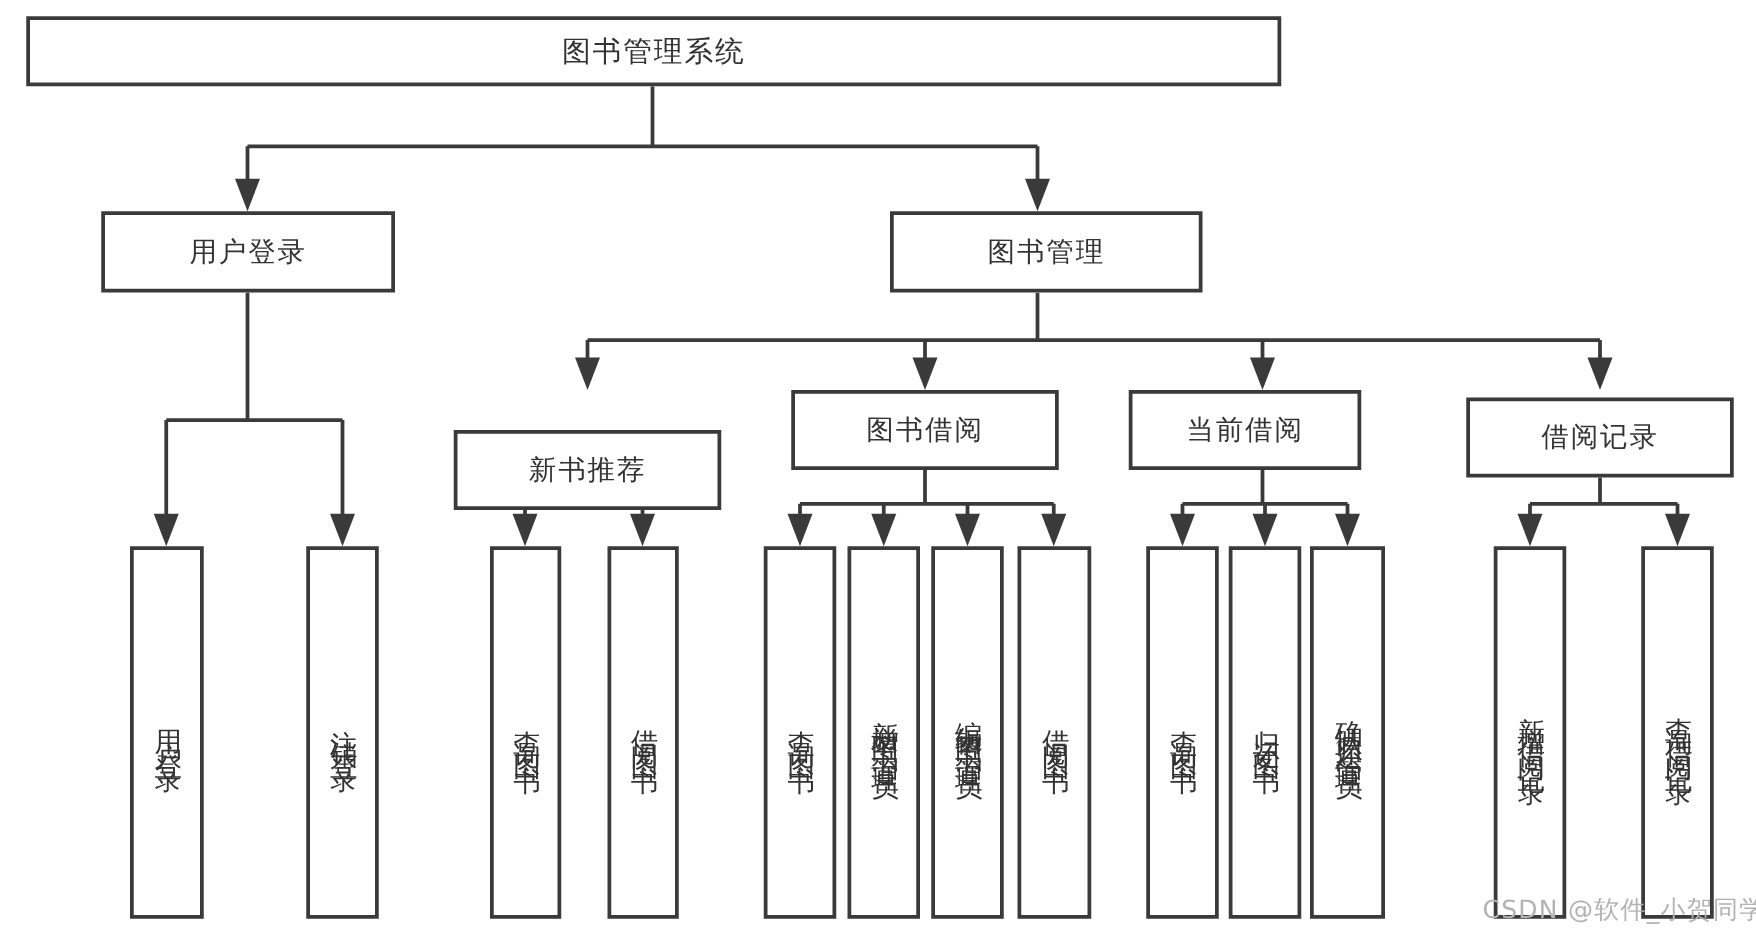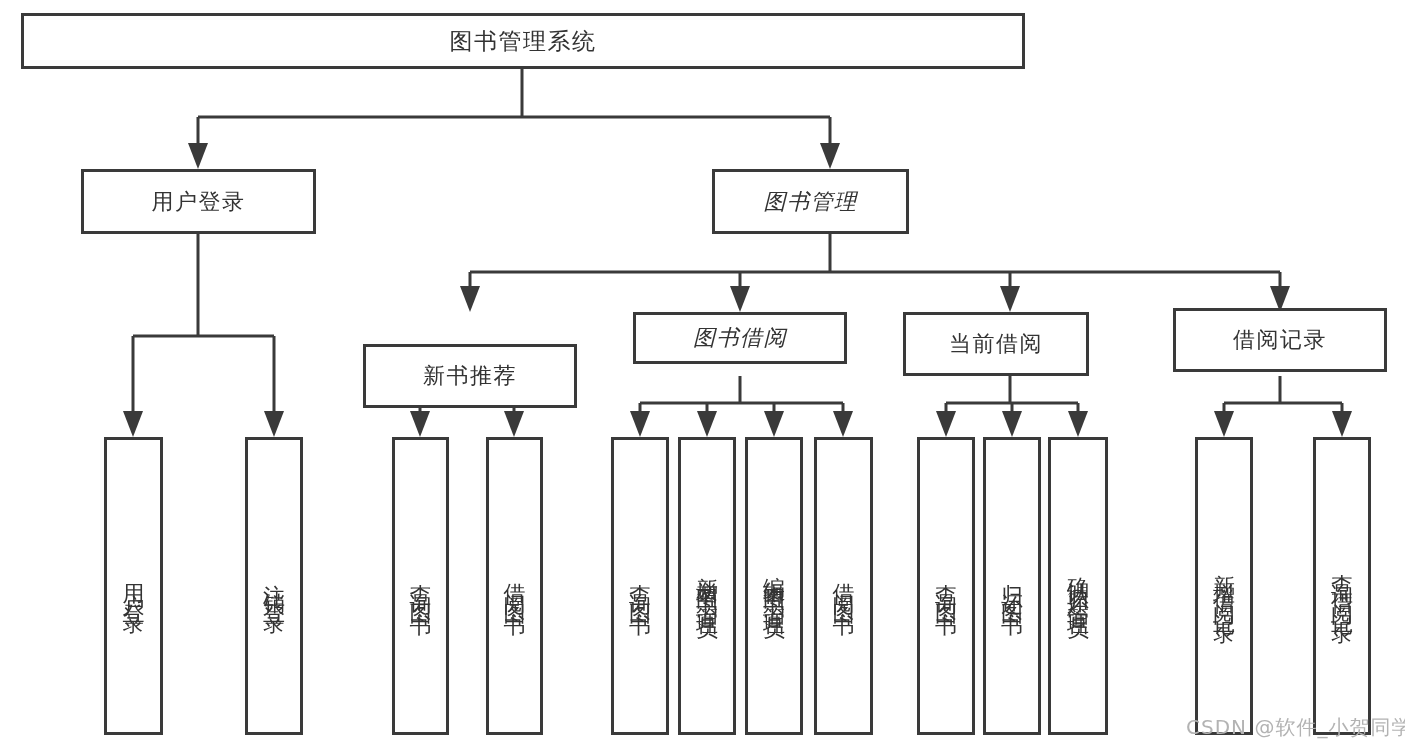--- a/index.html
+++ b/index.html
@@ -104,34 +104,34 @@
     </g>
   </svg>
 
   <div class="box" style="left:21px; top:13px; width:1004px; height:56px;">
     <span class="htext root-label">图书管理系统</span>
   </div>
 
   <div class="box" style="left:81px; top:169px; width:235px; height:65px;">
     <span class="htext">用户登录</span>
   </div>
-  <div class="box" style="left:712px; top:169px; width:197px; height:65px;font-style:italic;">
+  <div class="box" style="left:712px; top:169px; width:250px; height:65px;">
     <span class="htext">图书管理</span>
   </div>
 
   <div class="box" style="left:363px; top:312px; width:214px; height:64px;margin-top:32px;">
     <span class="htext">新书推荐</span>
   </div>
-  <div class="box" style="left:633px; top:312px; width:214px; height:52px;font-style:italic;">
+  <div class="box" style="left:633px; top:312px; width:214px; height:64px;">
     <span class="htext">图书借阅</span>
   </div>
   <div class="box" style="left:903px; top:312px; width:186px; height:64px;">
     <span class="htext">当前借阅</span>
   </div>
-  <div class="box" style="left:1173px; top:308px; width:214px; height:64px;">
+  <div class="box" style="left:1173px; top:318px; width:214px; height:64px;">
     <span class="htext">借阅记录</span>
   </div>
 
   <div class="box" style="left:104px; top:437px; width:59px; height:298px;">
     <span class="vtext">用户登录</span>
   </div>
   <div class="box" style="left:245px; top:437px; width:58px; height:298px;">
     <span class="vtext">注销登录</span>
   </div>
 

